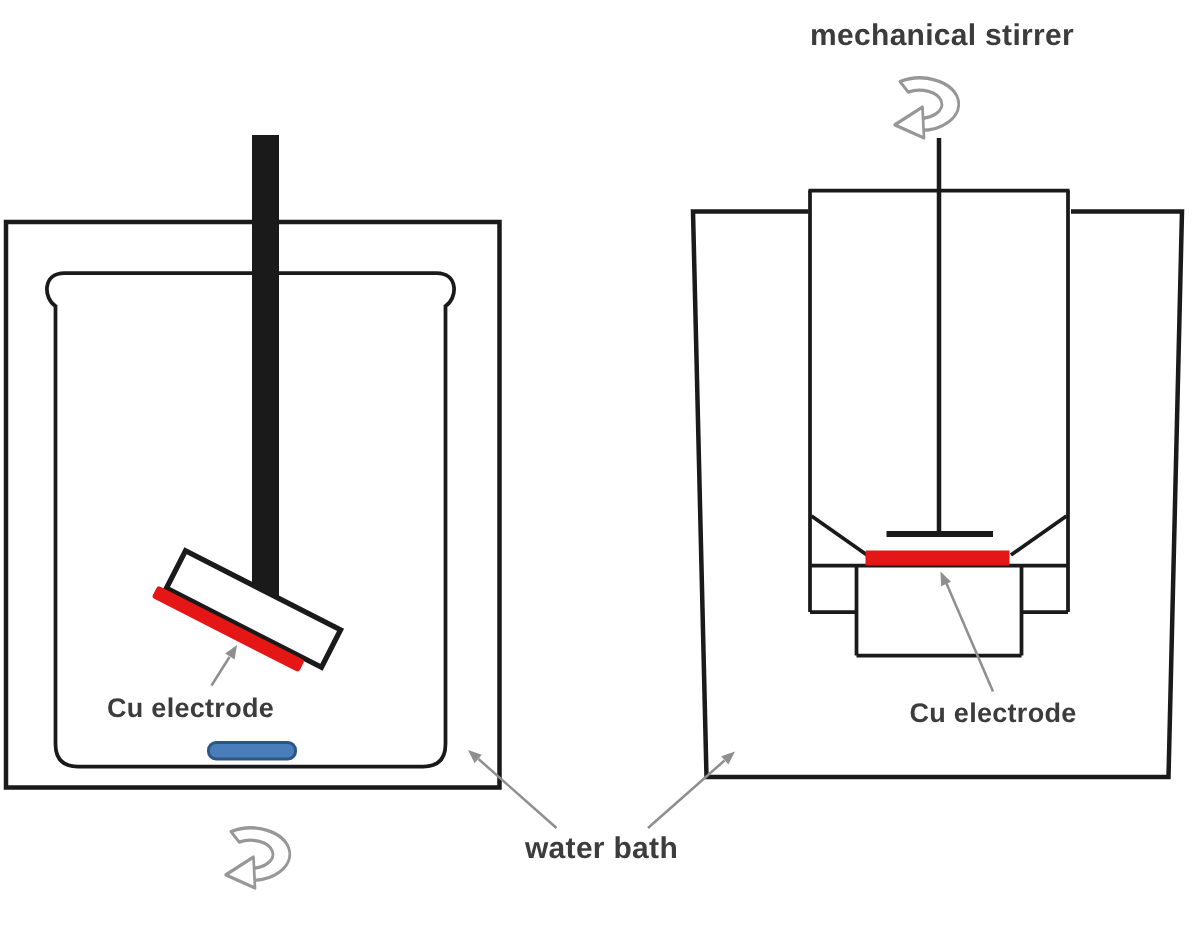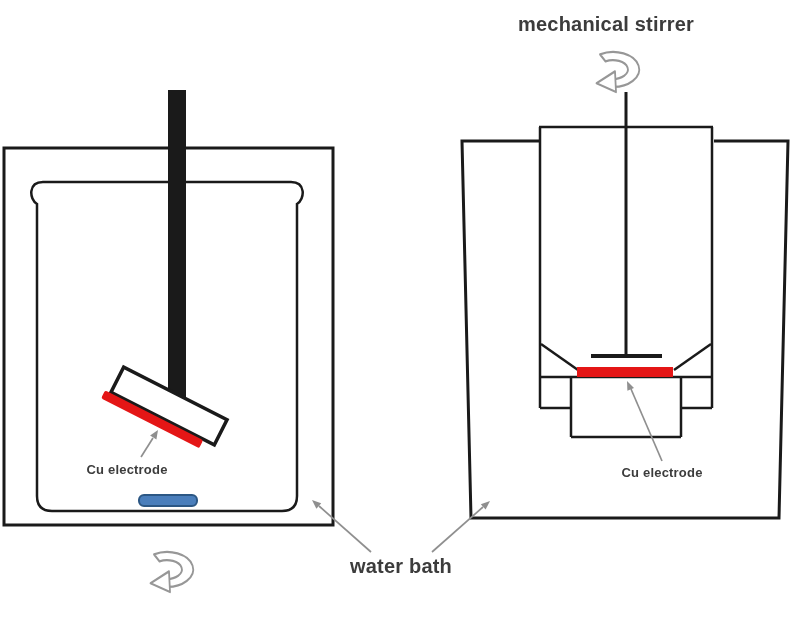--- a/index.html
+++ b/index.html
@@ -1,21 +1,21 @@
 <!DOCTYPE html>
 <html style="--line: #1a1a1a; --text: #3c3c3c; --electrode-red: #e41616; --stir-bar-fill: #4a7ebb; --stir-bar-border: #2c5784; --annotation-arrow: #8f8f8f; --rotation-arrow: #979797;"><head>
 <meta charset="utf-8">
 <style>
   html,body{margin:0;padding:0;background:#fff;}
   .canvas{position:relative;width:802px;height:633px;background:#fff;overflow:hidden;
           font-family:"Liberation Sans",sans-serif;}
   .canvas svg{position:absolute;left:0;top:0;}
   .label{position:absolute;transform:translateX(-50%);white-space:nowrap;
          color:var(--text,#3c3c3c);font-weight:600;font-size:20px;letter-spacing:.2px;}
-  .label.small{font-size:13px;}
+  .label.small{font-size:18px;}
   .stroke-main{fill:none;stroke:var(--line,#1a1a1a);}
   .fill-white{fill:#fff;}
   .rod{fill:var(--line,#111);}
   .electrode{fill:var(--electrode-red,#e41616);stroke:none;}
   .stirbar{fill:var(--stir-bar-fill,#4a7ebb);stroke:var(--stir-bar-border,#2c5784);stroke-width:2;}
   .ann{stroke:var(--annotation-arrow,#8f8f8f);stroke-width:1.7;fill:none;}
   .ann-head{fill:var(--annotation-arrow,#8f8f8f);stroke:none;}
   .rot{fill:#fff;stroke:var(--rotation-arrow,#979797);stroke-width:1.8;stroke-linejoin:round;}
 </style>
 </head>
@@ -85,21 +85,21 @@
       <polygon class="ann-head" points="312,500 321.2,503.2 316.4,508.8"></polygon>
     </g>
     <g>
       <line class="ann" x1="432" y1="552" x2="483" y2="507"></line>
       <polygon class="ann-head" points="490,501 485.6,509.6 480.8,504.2"></polygon>
     </g>
 
     <use href="#swirl" transform="translate(578,42) scale(1,1.25)"></use>
   </svg>
 
-  <div class="label" style="left:606px;top:13px;text-align:center;">mechanical stirrer</div>
+  <div class="label" style="left:628px;top:13px;text-align:center;">mechanical stirrer</div>
 
   <div class="label small" style="left:127px;top:462px;">Cu electrode</div>
 
   <div class="label small" style="left:662px;top:465px;">Cu electrode</div>
 
   <div class="label" style="left:401px;top:555px;text-align:right;">water bath</div>
 
 </div>
 
 </body></html>

